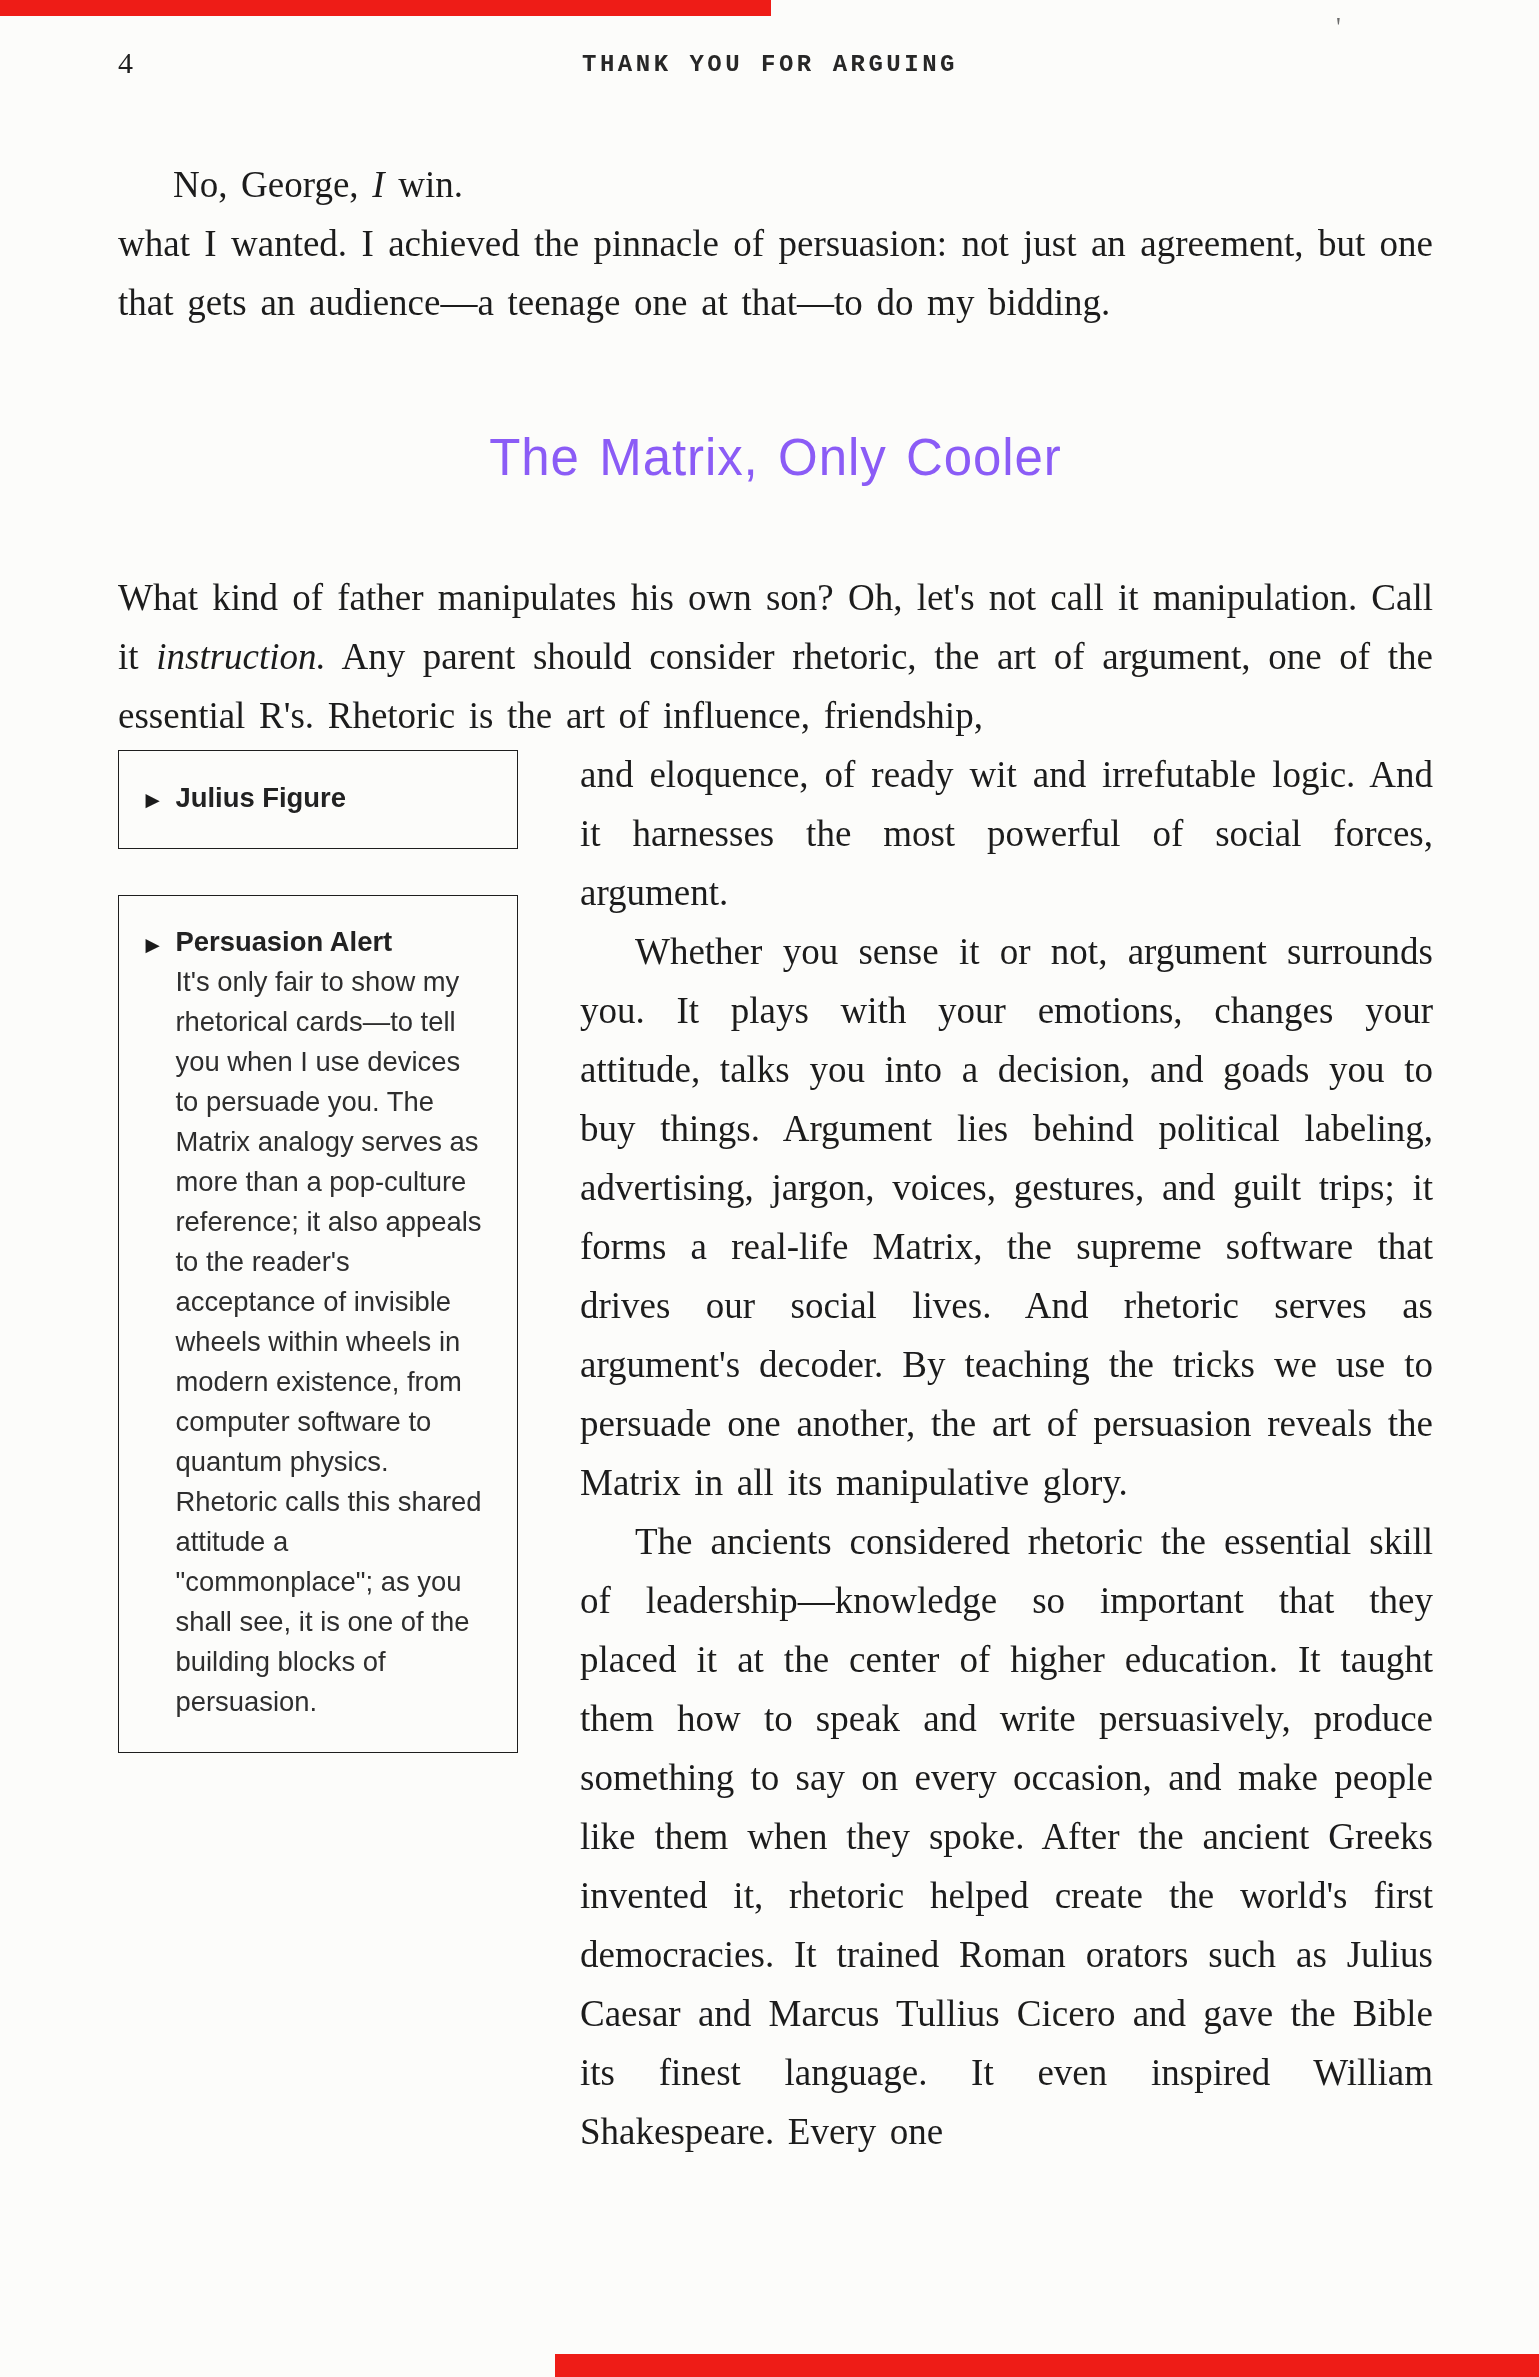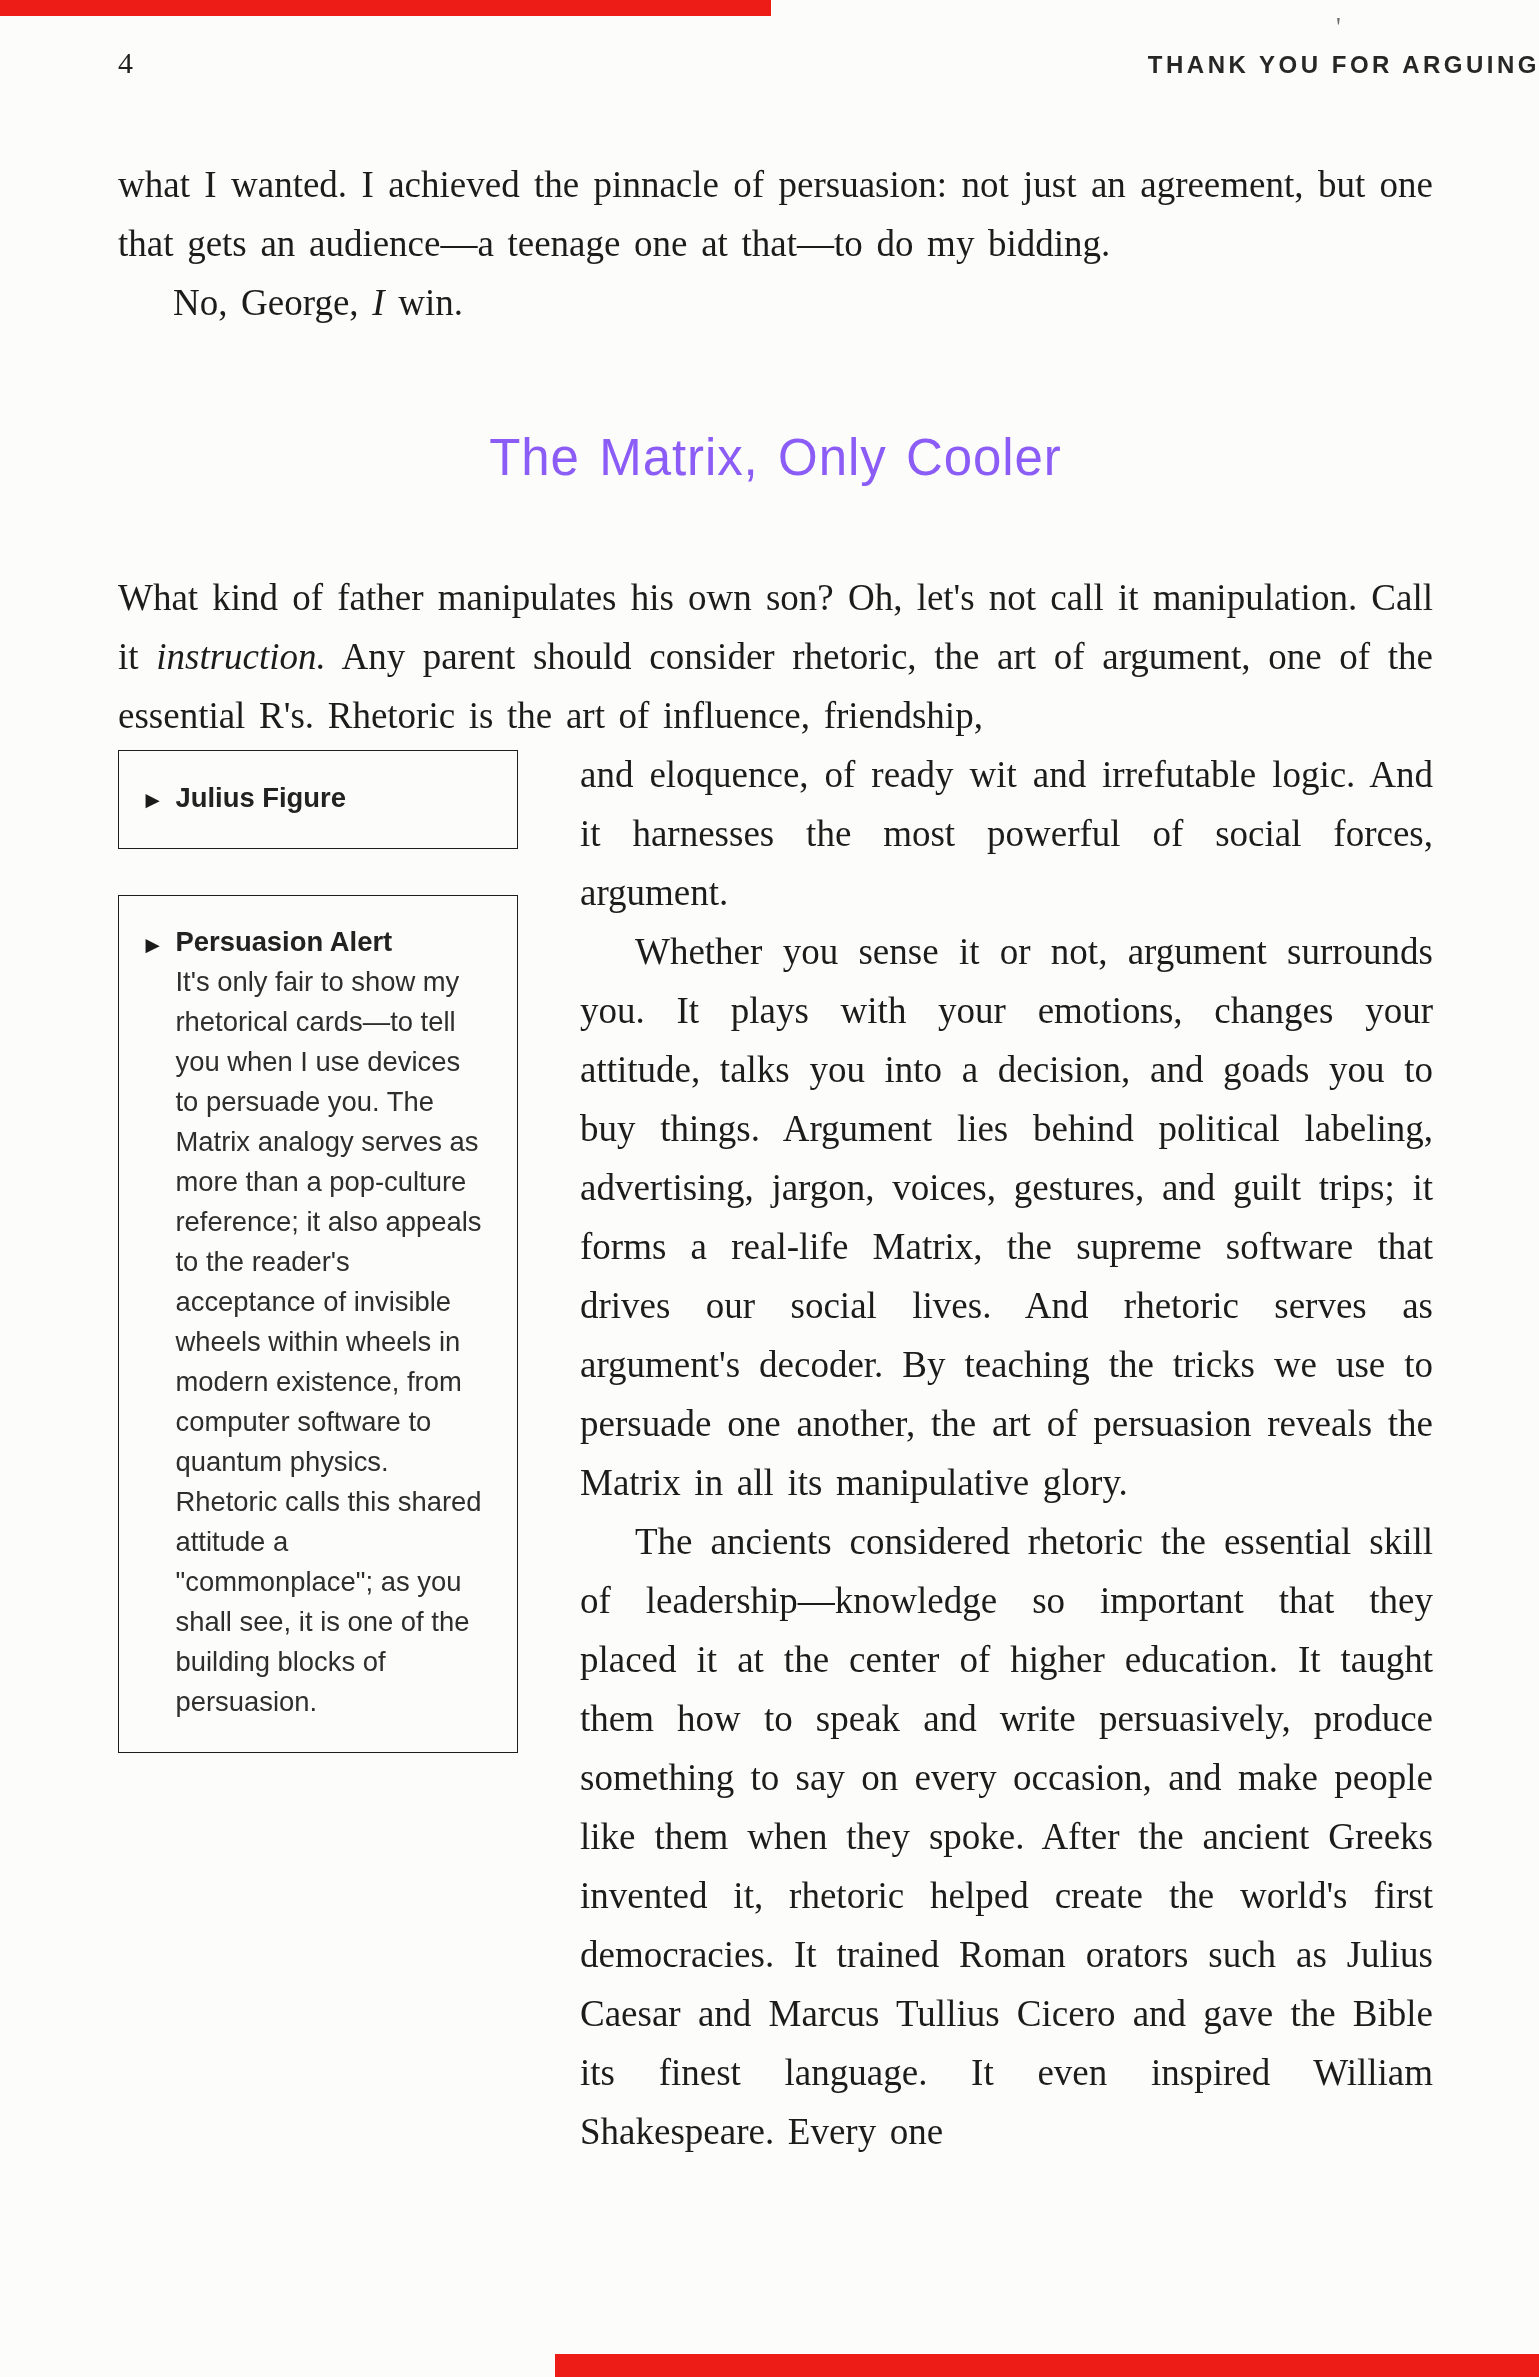--- a/index.html
+++ b/index.html
@@ -48,22 +48,22 @@
   .page-num {
     position: absolute;
     left: 118px;
     top: 46px;
     font-size: 30px;
     color: #1f1f1f;
     font-family: "Liberation Serif", serif;
   }
   .head-title {
     display: block;
-    text-align: right;
-    font-family: Liberation Sans, sans-serif;
+    text-align: center;
+    font-family: Liberation Mono, monospace;
     font-weight: bold;
     font-size: 24px;
     letter-spacing: 3.5px;
     color: #272727;
   }
 
   
   .main-text {
     margin: 69px 107px 0 118px;
     font-size: 37px;
@@ -144,23 +144,23 @@
   <div class="artifact-bottom-red"></div>
   <div class="artifact-quote">'</div>
 
   <header class="running-head">
     <span class="page-num">4</span>
     <span class="head-title">THANK YOU FOR ARGUING</span>
   </header>
 
   <main class="main-text">
 
+    <p class="para indent no-george"><span>No, George, </span><span class="ital">I</span><span> win.</span></p>
+
     <p class="para"><span>what I wanted. I achieved the pinnacle of persuasion: not just an agreement, but one that gets an audience—a teenage one at that—to do my bidding.</span></p>
-
-    <p class="para indent no-george"><span>No, George, </span><span class="ital">I</span><span> win.</span></p>
 
     <h1 class="section-heading">The Matrix, Only Cooler</h1>
 
     <p class="para"><span>What kind of father manipulates his own son? Oh, let's not call it manipulation. Call it </span><span class="ital">instruction.</span><span> Any parent should consider rhetoric, the art of argument, one of the essential R's. Rhetoric is the art of influence, friendship,</span></p>
 
     <div class="columns">
 
       <aside class="sidebar-col">
 
         <div class="side-box">

